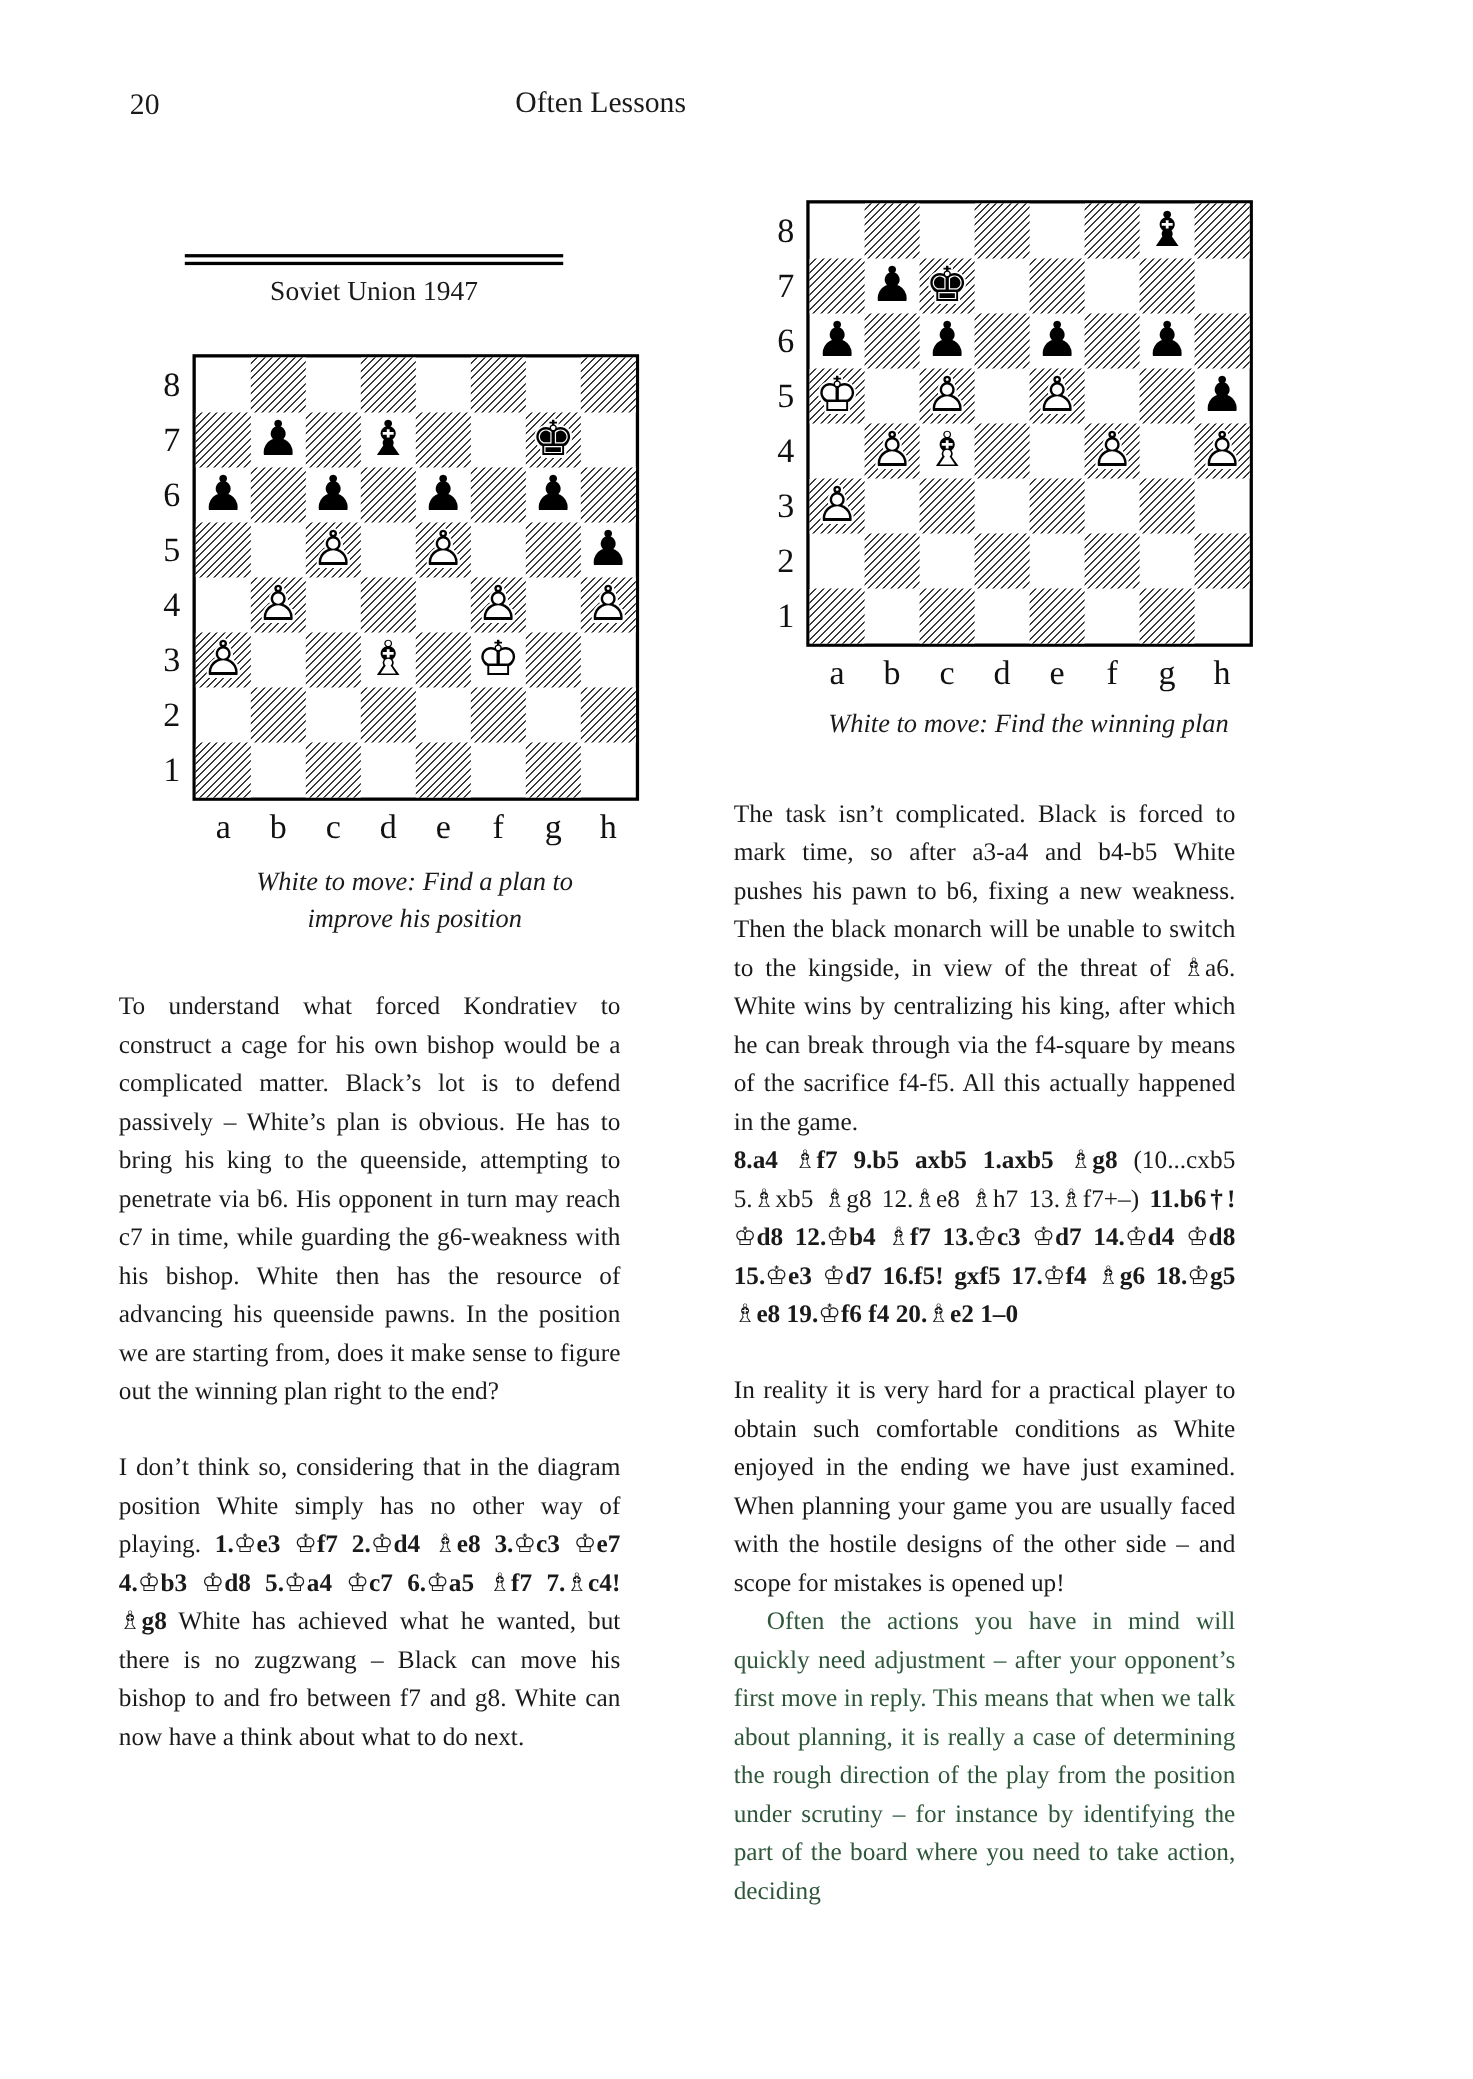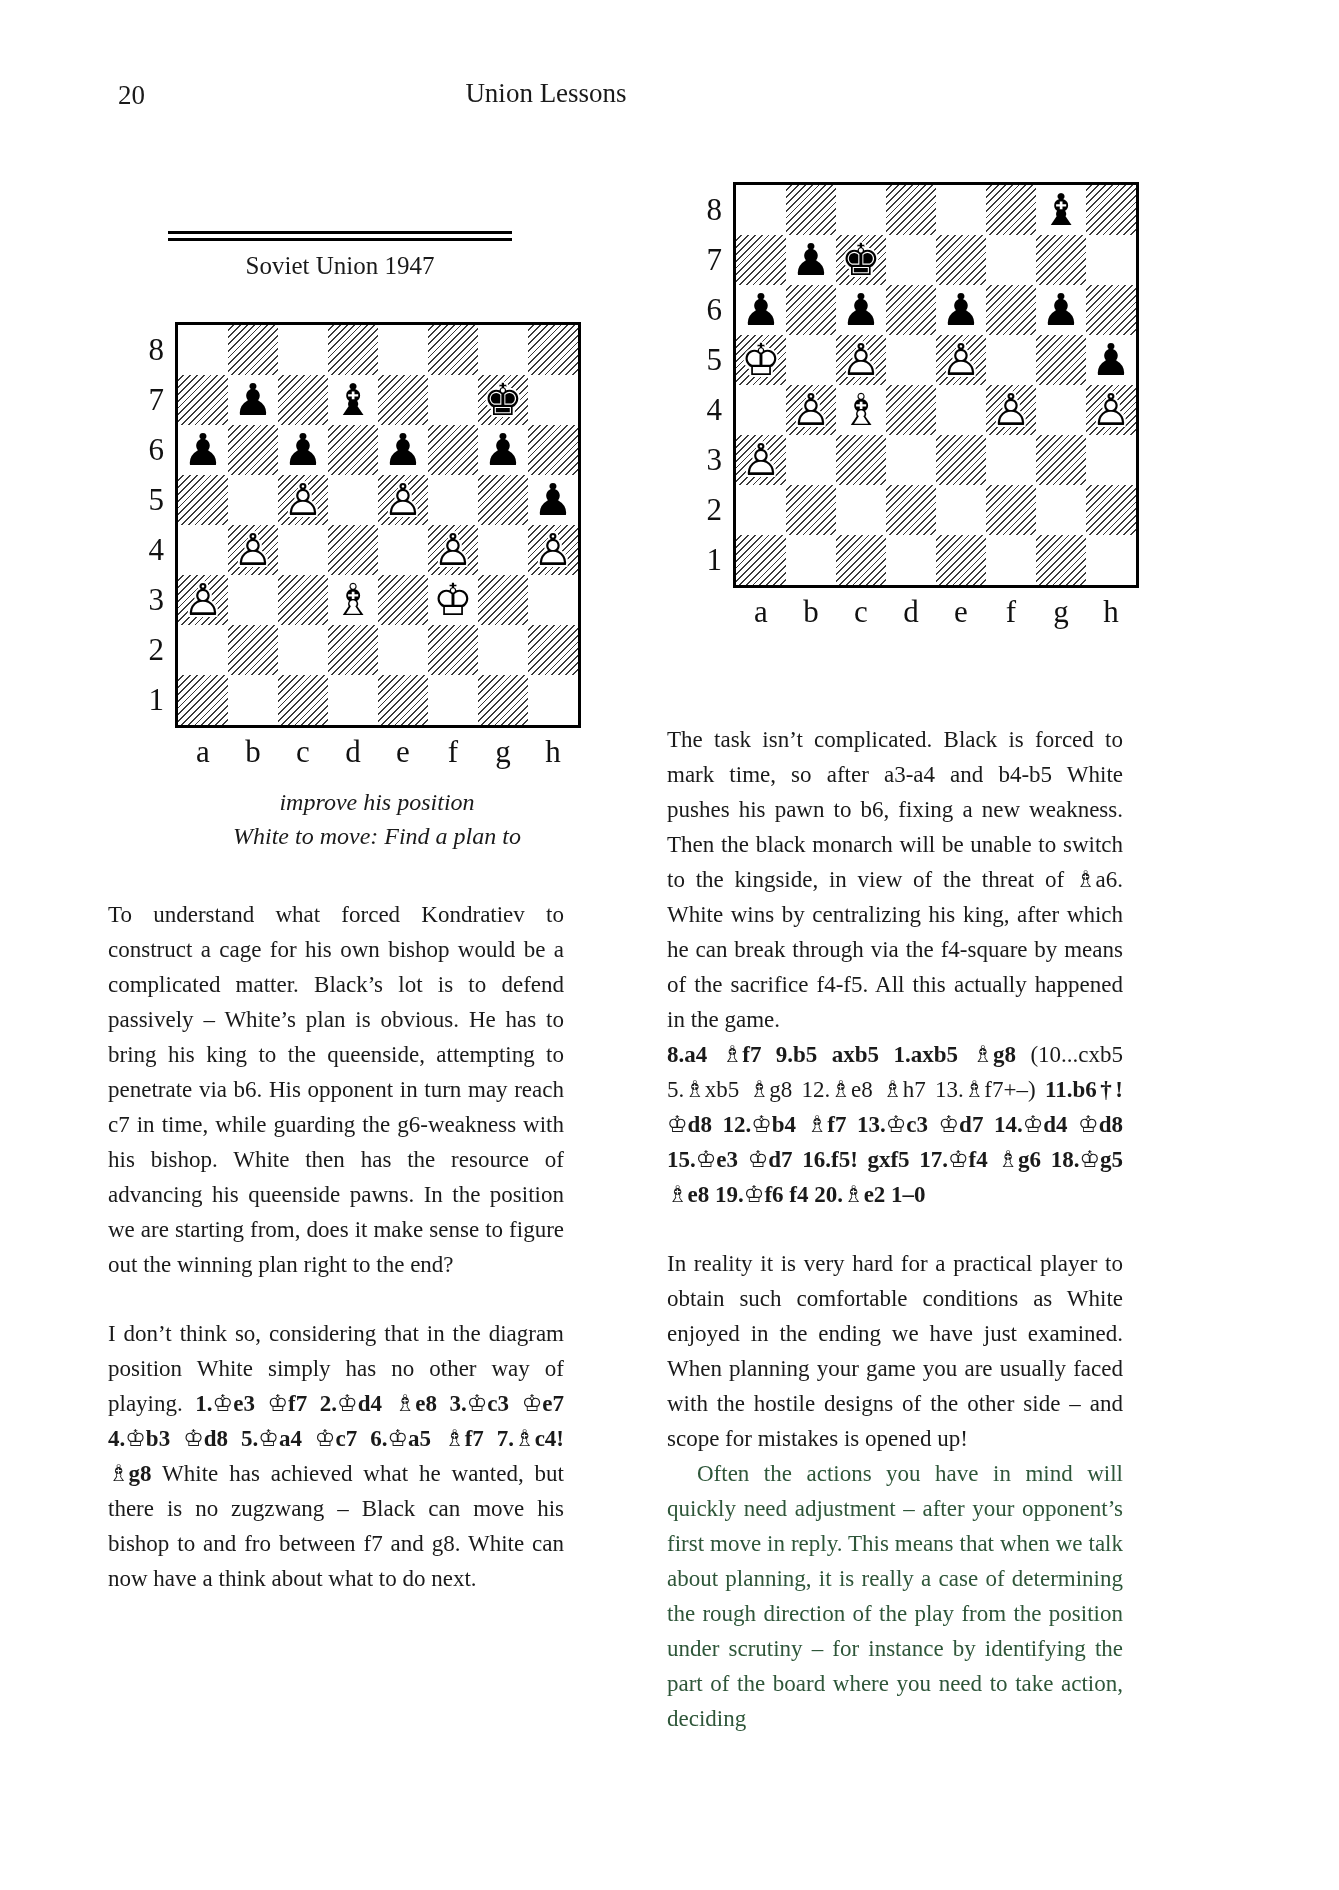--- a/index.html
+++ b/index.html
@@ -52,21 +52,21 @@
   .para.gap{margin-top:34px;}
   .para.indent{text-indent:30px;}
   .para .b{font-weight:bold;}
 </style>
 </head>
 <body>
 
 <div id="page">
 
   <div class="page-number">20</div>
-  <div class="running-title">Union Lessons</div>
+  <div class="running-title">Often Lessons</div>
 
   <div class="title-rule"></div>
   <div class="game-event">Soviet Union 1947</div>
 
   <div id="board-left" class="board">
       <div class="sq" style="left: 0px; top: 0px;"></div>
       <div class="sq dark" style="left: 50px; top: 0px;"></div>
       <div class="sq" style="left: 100px; top: 0px;"></div>
       <div class="sq dark" style="left: 150px; top: 0px;"></div>
       <div class="sq" style="left: 200px; top: 0px;"></div>
@@ -335,22 +335,25 @@
       <div class="file-label" style="left: 50px;">b</div>
       <div class="file-label" style="left: 100px;">c</div>
       <div class="file-label" style="left: 150px;">d</div>
       <div class="file-label" style="left: 200px;">e</div>
       <div class="file-label" style="left: 250px;">f</div>
       <div class="file-label" style="left: 300px;">g</div>
       <div class="file-label" style="left: 350px;">h</div>
     </div>
 
   <div id="caption-left" class="caption">
+    <div>White to move: Find a plan to</div>
     <div>improve his position</div>
-    <div>White to move: Find a plan to</div>
+  </div>
+  <div id="caption-right" class="caption">
+    <div>White to move: Find the winning plan</div>
   </div>
 
   <div id="col-left" class="textcol">
       <p class="para"><span>To understand what forced Kondratiev to construct a cage for his own bishop would be a complicated matter. Black’s lot is to defend passively – White’s plan is obvious. He has to bring his king to the queenside, attempting to penetrate via b6. His opponent in turn may reach c7 in time, while guarding the g6-weakness with his bishop. White then has the resource of advancing his queenside pawns. In the position we are starting from, does it make sense to figure out the winning plan right to the end?</span></p>
       <p class="para gap"><span>I don’t think so, considering that in the diagram position White simply has no other way of playing. </span><span class="b">1.♔e3 ♔f7 2.♔d4 ♗e8 3.♔c3 ♔e7 4.♔b3 ♔d8 5.♔a4 ♔c7 6.♔a5 ♗f7 7.♗c4! ♗g8</span><span> White has achieved what he wanted, but there is no zugzwang – Black can move his bishop to and fro between f7 and g8. White can now have a think about what to do next.</span></p>
     </div>
   <div id="col-right" class="textcol">
       <p class="para"><span>The task isn’t complicated. Black is forced to mark time, so after a3-a4 and b4-b5 White pushes his pawn to b6, fixing a new weakness. Then the black monarch will be unable to switch to the kingside, in view of the threat of ♗a6. White wins by centralizing his king, after which he can break through via the f4-square by means of the sacrifice f4-f5. All this actually happened in the game.</span></p>
       <p class="para"><span class="b">8.a4 ♗f7 9.b5 axb5 1.axb5 ♗g8</span><span> (10...cxb5 5.♗xb5 ♗g8 12.♗e8 ♗h7 13.♗f7+–) </span><span class="b">11.b6†! ♔d8 12.♔b4 ♗f7 13.♔c3 ♔d7 14.♔d4 ♔d8 15.♔e3 ♔d7 16.f5! gxf5 17.♔f4 ♗g6 18.♔g5 ♗e8 19.♔f6 f4 20.♗e2 1–0</span></p>
       <p class="para gap"><span>In reality it is very hard for a practical player to obtain such comfortable conditions as White enjoyed in the ending we have just examined. When planning your game you are usually faced with the hostile designs of the other side – and scope for mistakes is opened up!</span></p>

